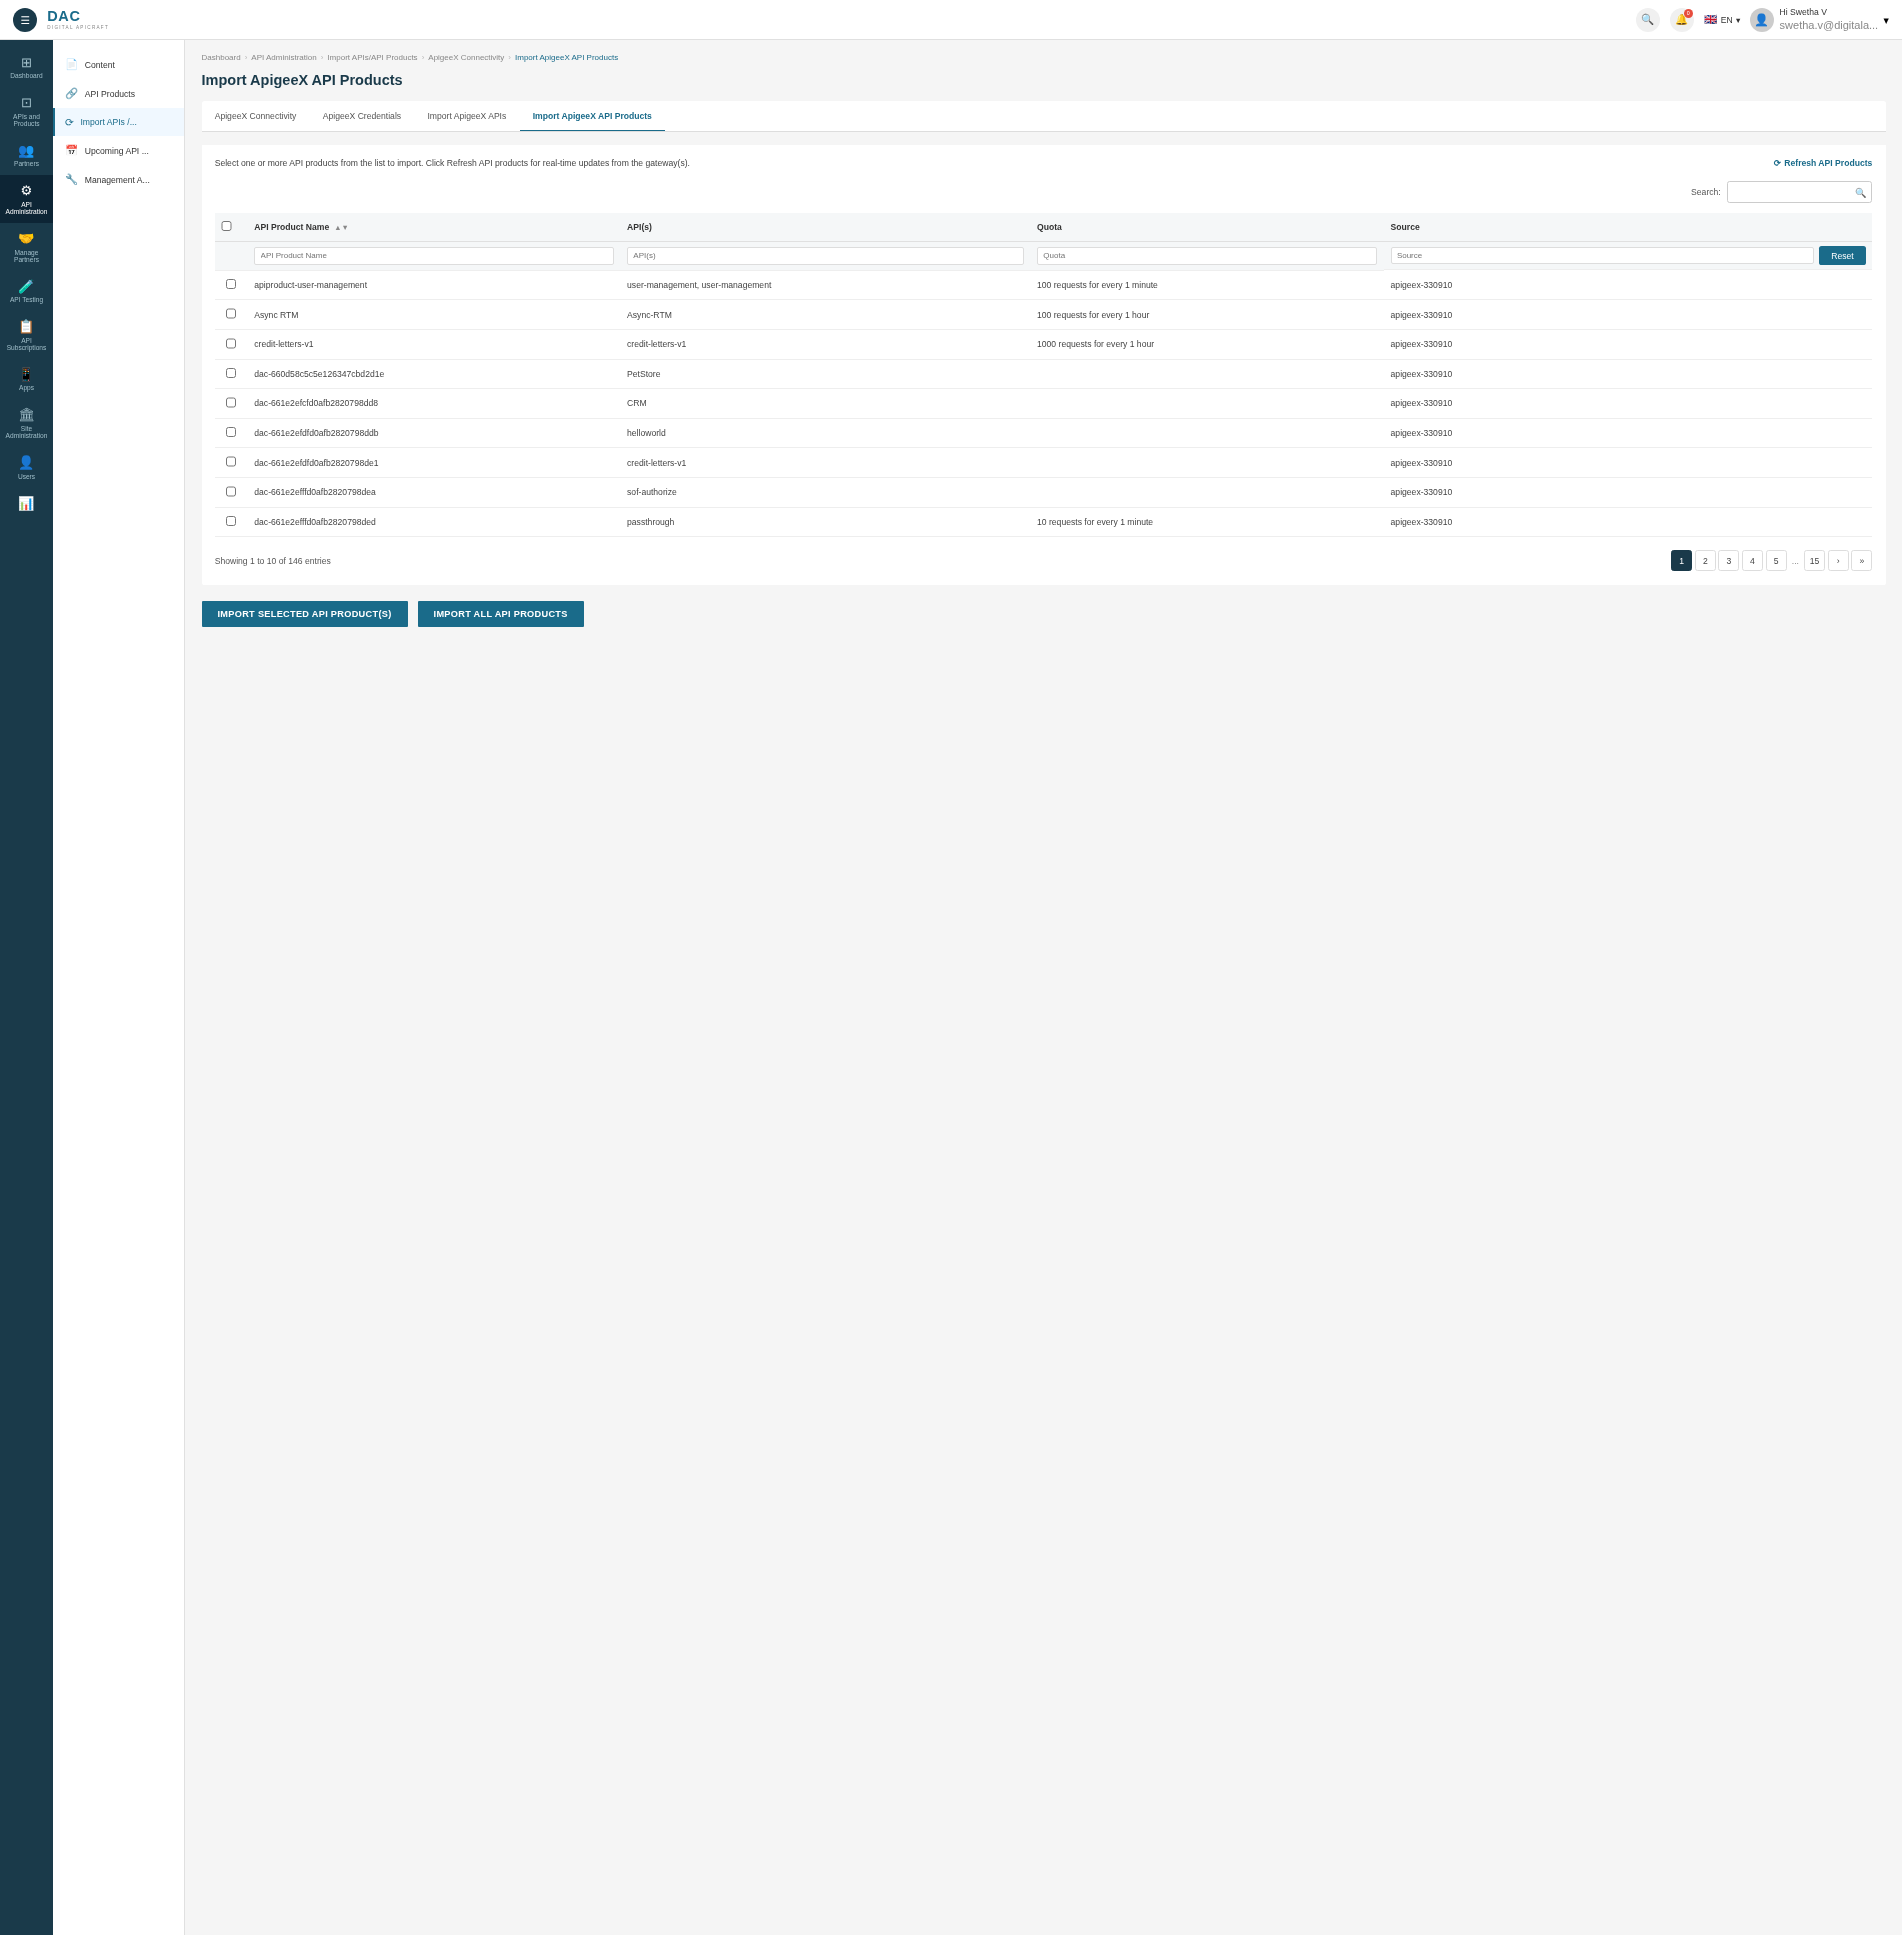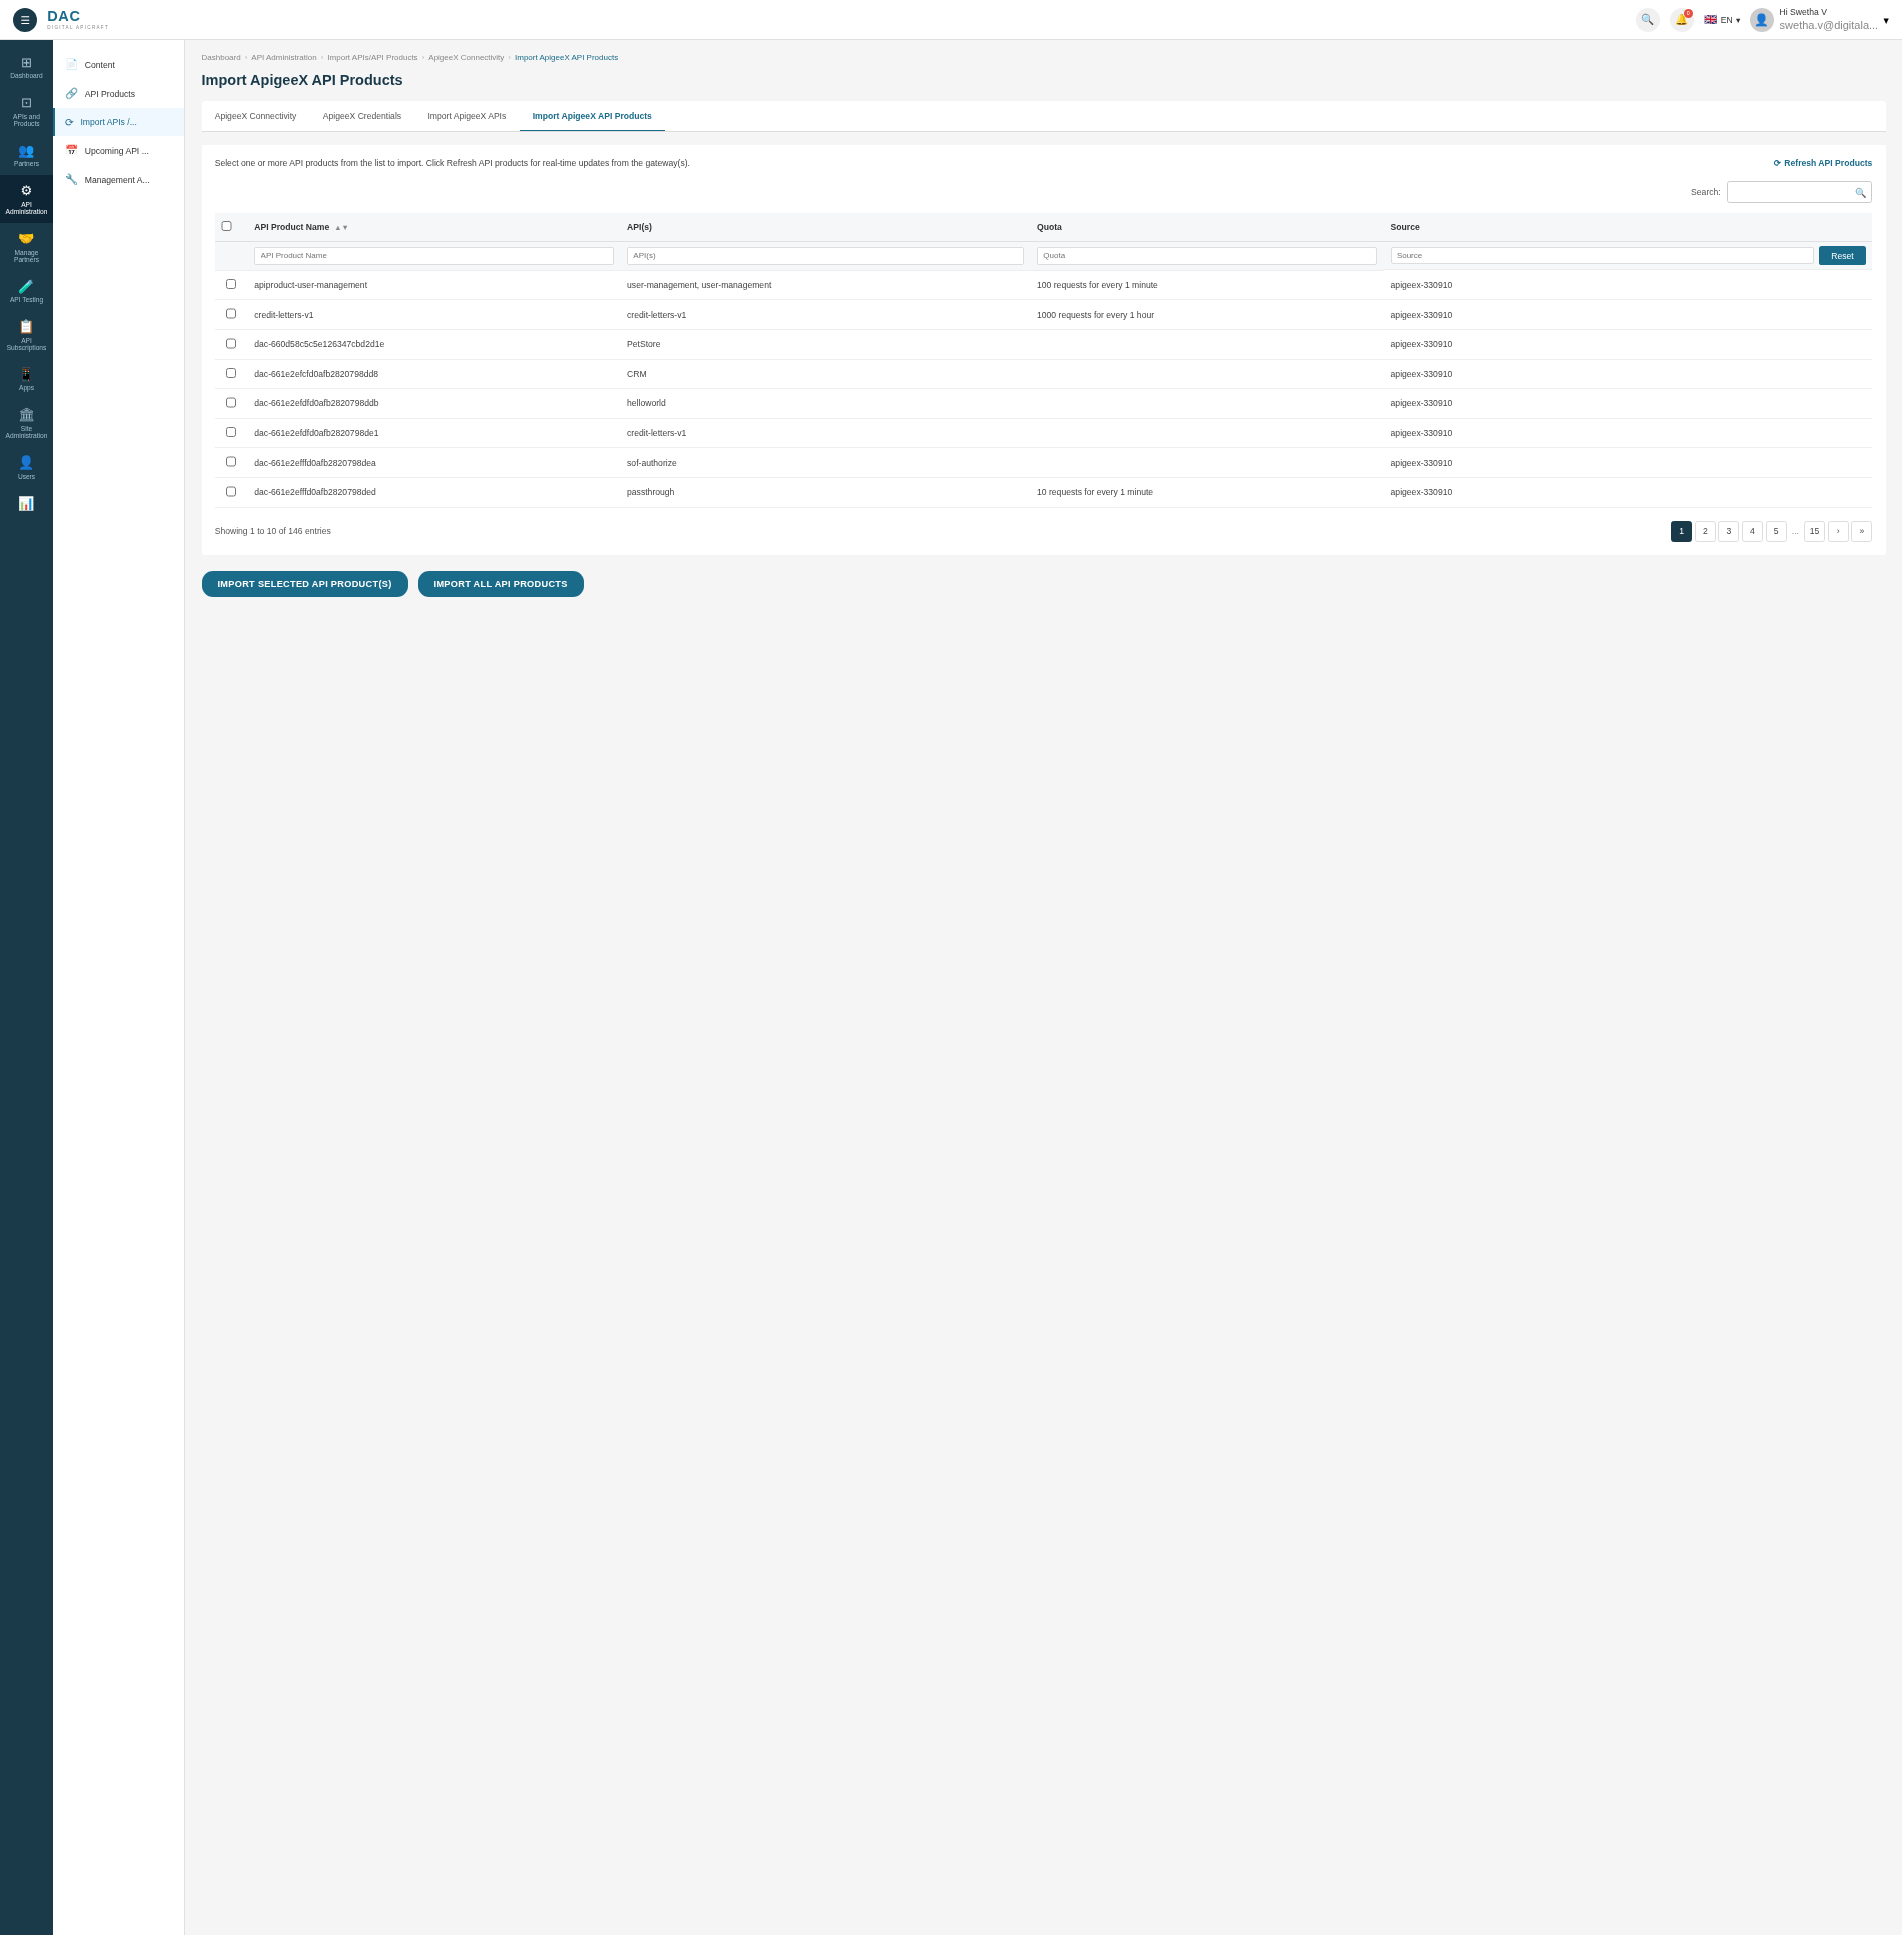--- a/index.html
+++ b/index.html
@@ -228,21 +228,21 @@
     }
     .page-btn.active { background: #1a3a4a; color: #fff; border-color: #1a3a4a; }
     .page-ellipsis { color: #888; font-size: 8.6px; padding: 0 2.6px; }
 
     
     .footer-btns { display: flex; gap: 10px; margin-top: 16.5px; }
     .btn-import {
       background: #1a6b8a;
       color: #fff;
       border: none;
-      border-radius: 11px;
+      border-radius: 1px;
       padding: 8px 16px;
       font-size: 9.2px;
       font-weight: 600;
       cursor: pointer;
       text-transform: uppercase;
       letter-spacing: 0.3px;
     }
   </style>
 </head>
 <body>
@@ -430,20 +430,29 @@
       </td>
       <td>apiproduct-user-management</td>
       <td>user-management, user-management</td>
       <td>100 requests for every 1 minute</td>
       <td>apigeex-330910</td>
     </tr>
             <tr>
       <td class="checkbox-cell">
         <input type="checkbox" style="">
       </td>
+      <td>Async RTM</td>
+      <td>Async-RTM</td>
+      <td>100 requests for every 1 hour</td>
+      <td>apigeex-330910</td>
+    </tr>
+            <tr>
+      <td class="checkbox-cell">
+        <input type="checkbox" style="">
+      </td>
       <td>credit-letters-v1</td>
       <td>credit-letters-v1</td>
       <td>1000 requests for every 1 hour</td>
       <td>apigeex-330910</td>
     </tr>
             <tr>
       <td class="checkbox-cell">
         <input type="checkbox" style="">
       </td>
       <td>dac-660d58c5c5e126347cbd2d1e</td>

